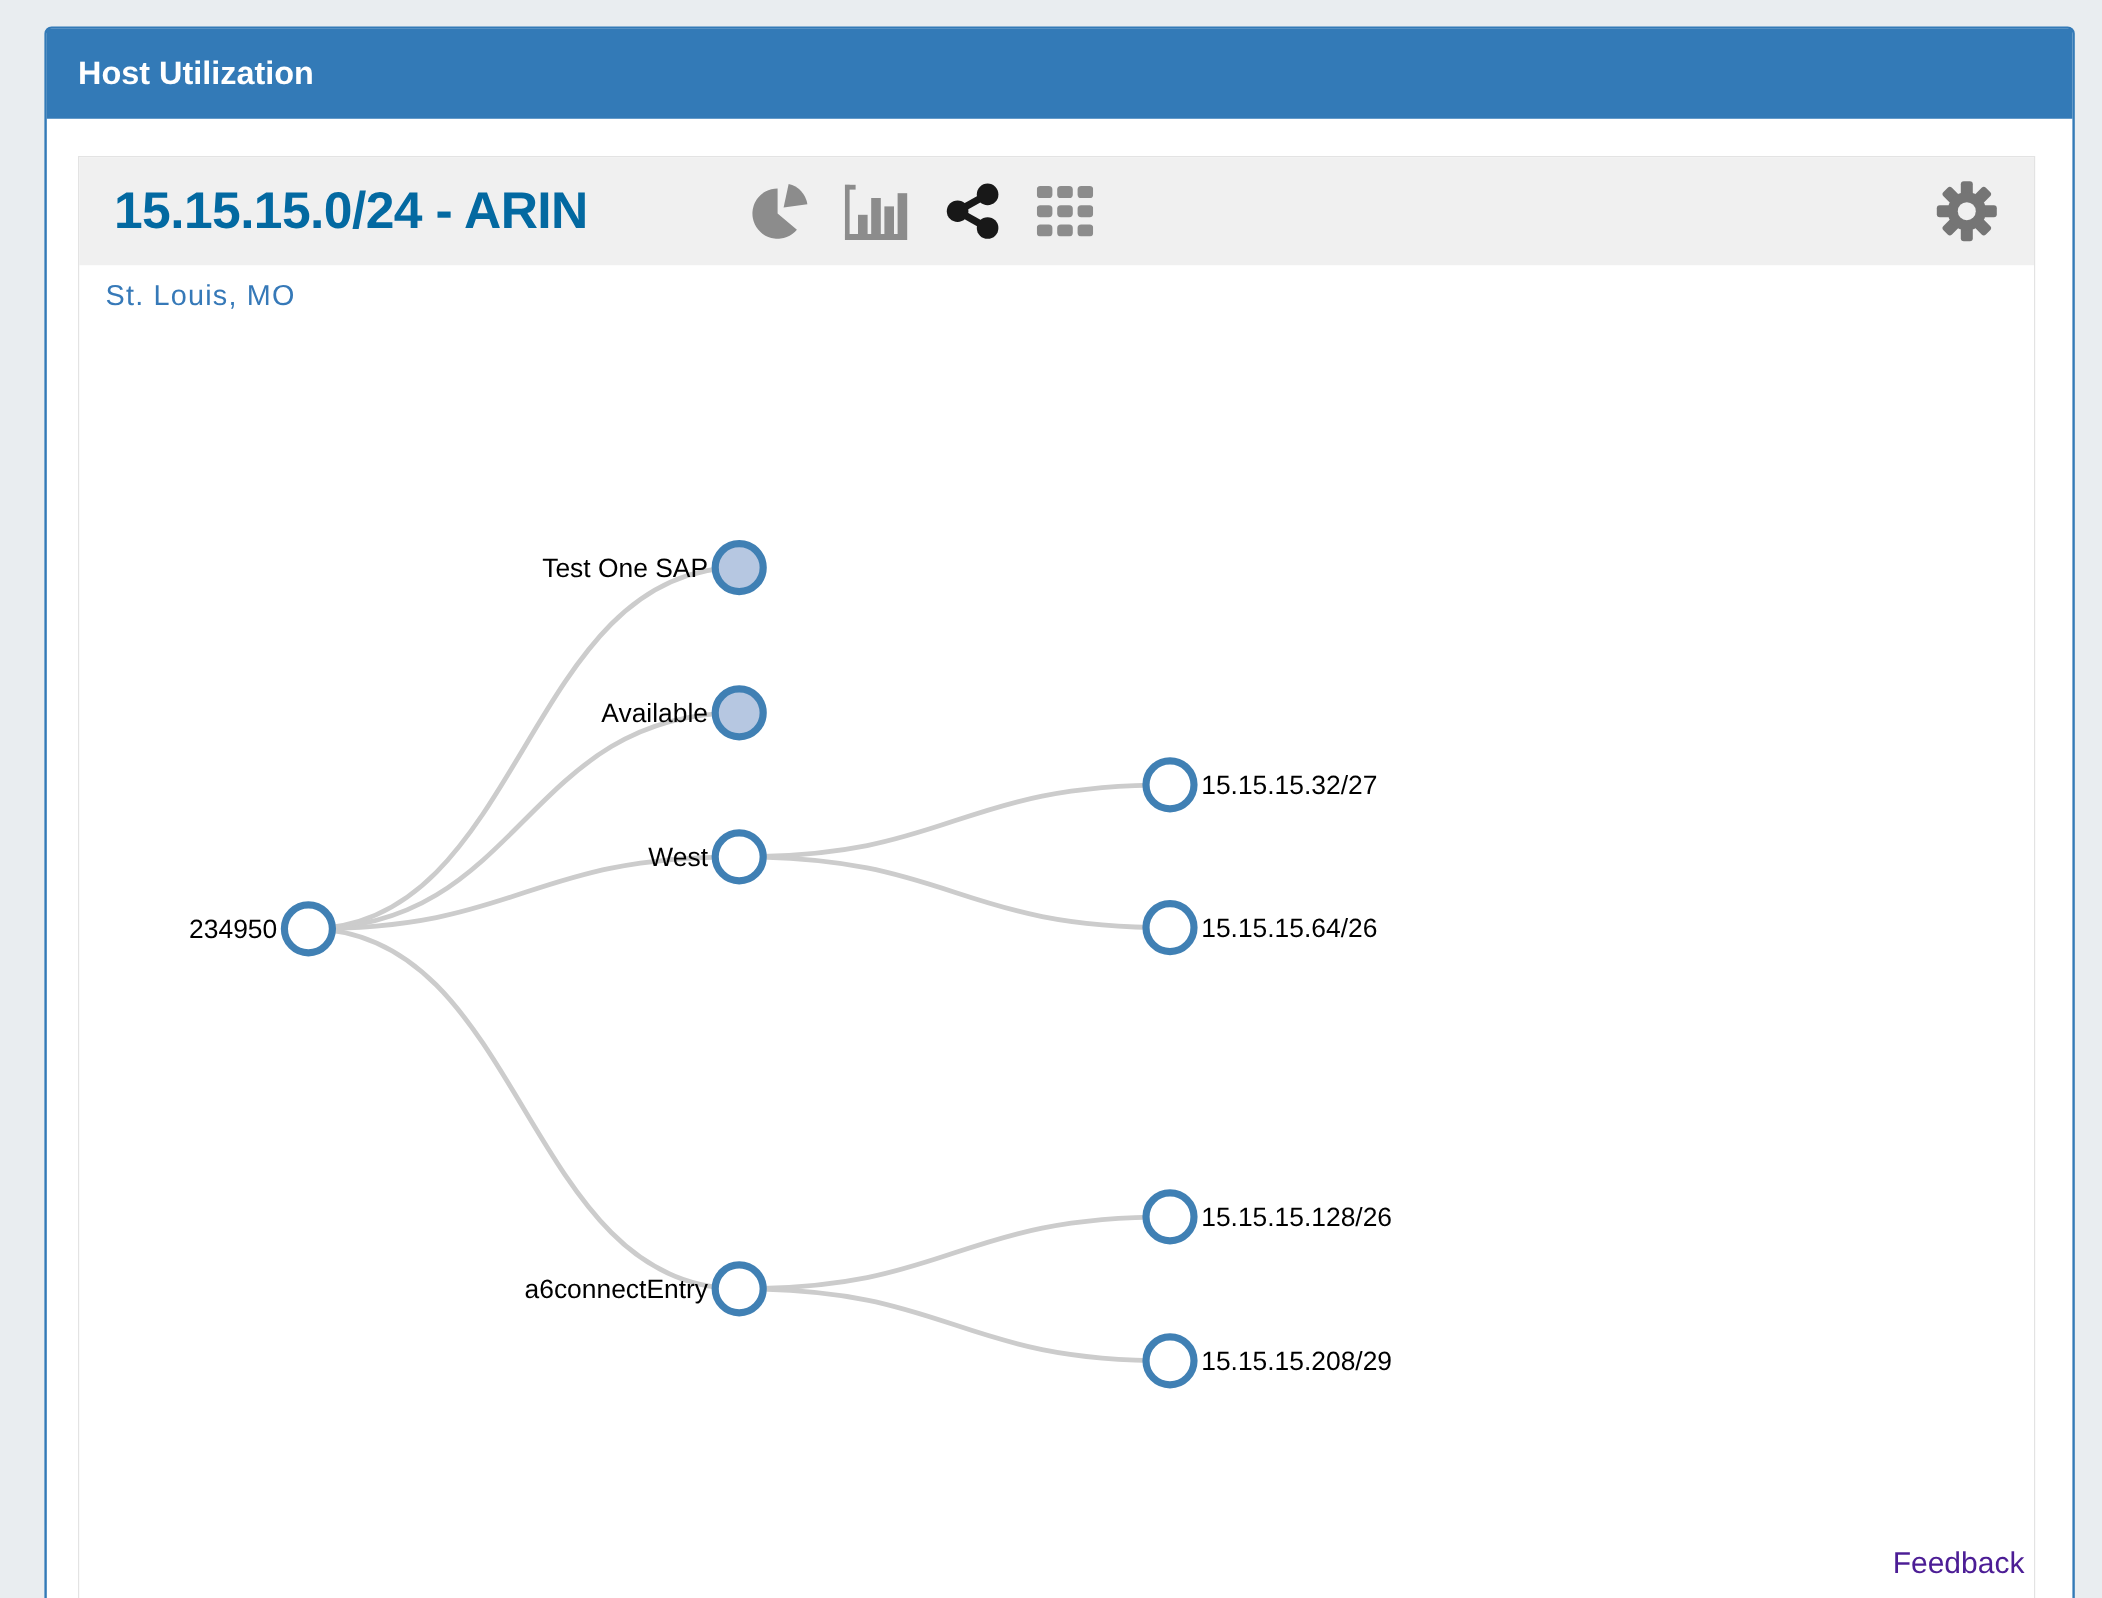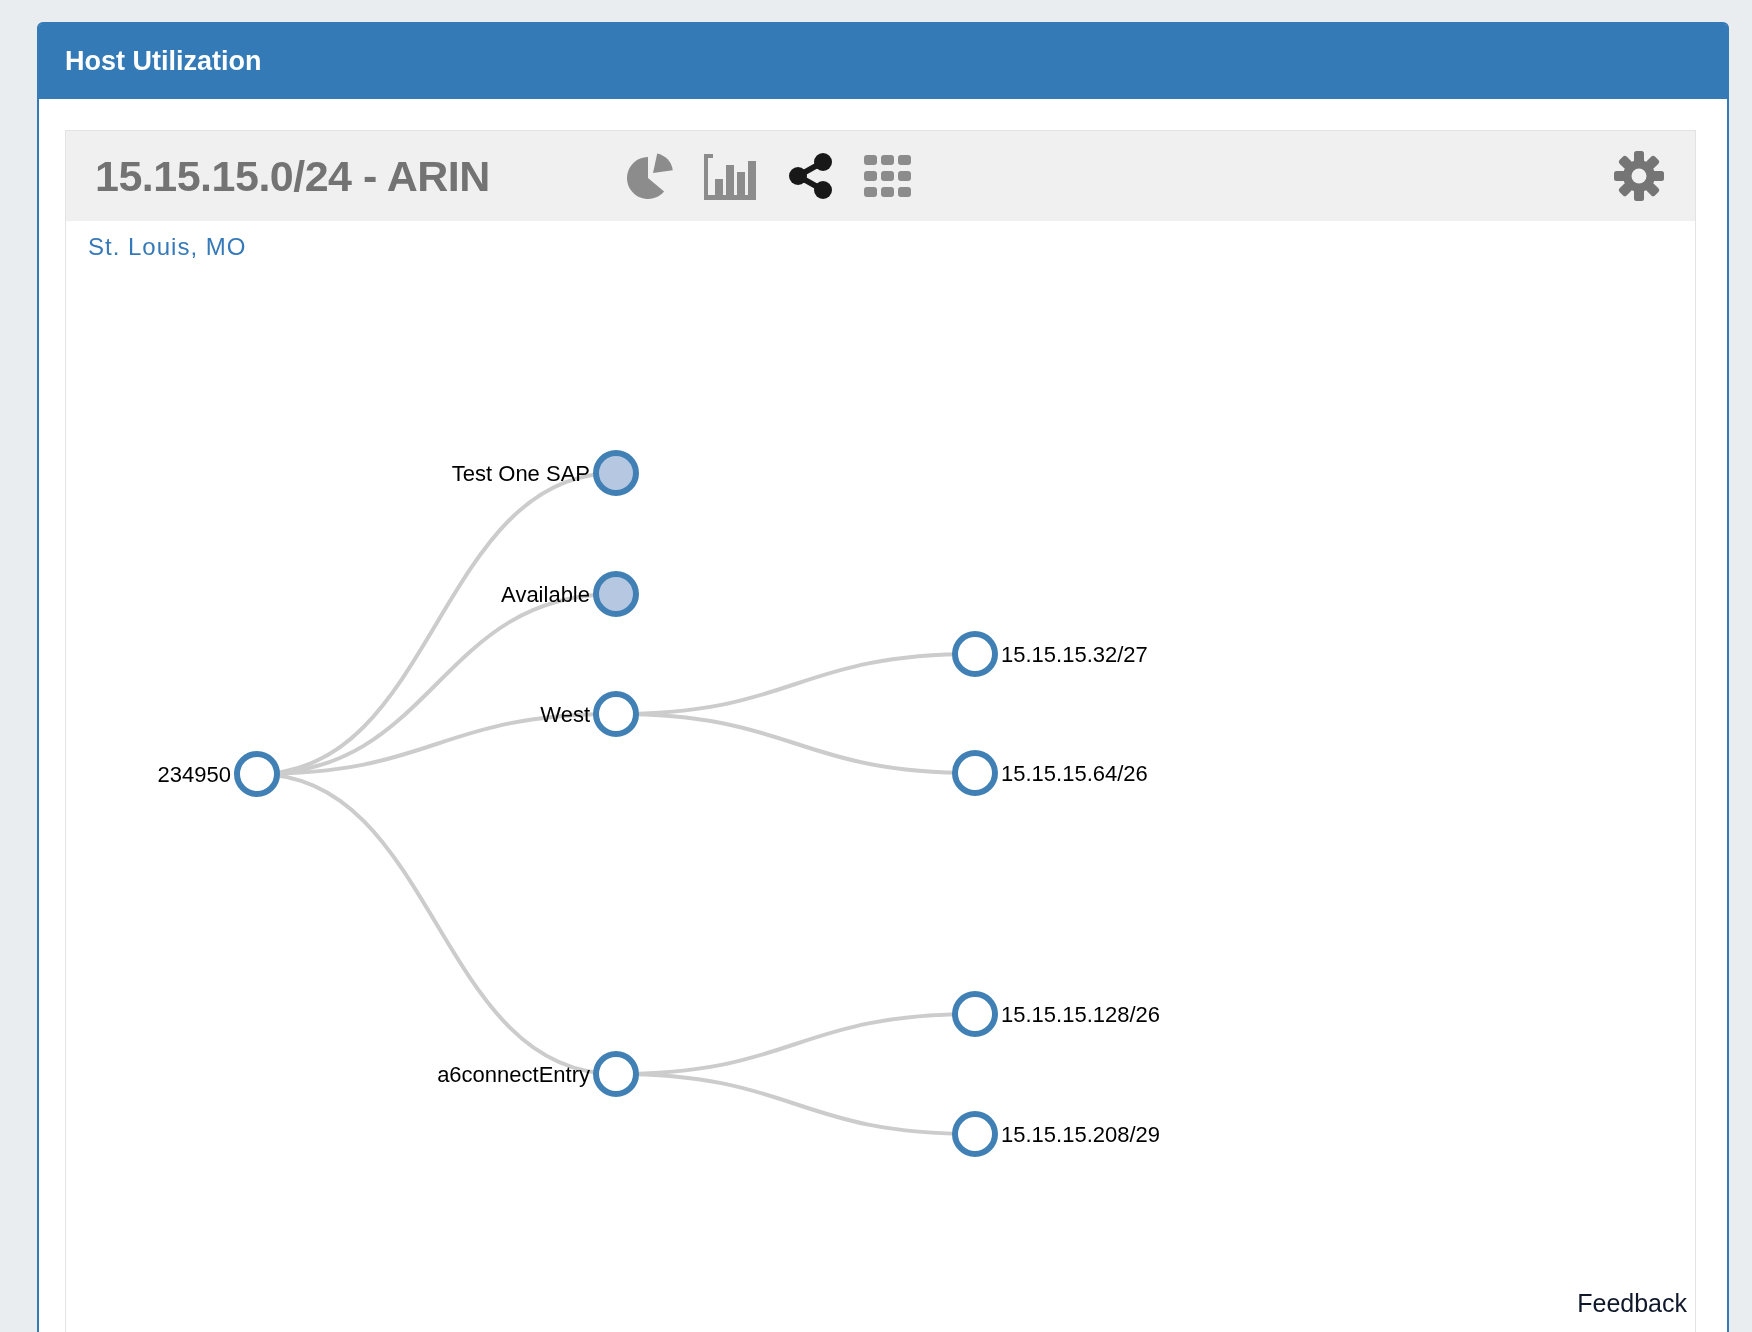--- a/index.html
+++ b/index.html
@@ -22,41 +22,41 @@
   .panel-body{padding:31px 31px 0 26px;}
   .widget{
     position:relative;border:1px solid #e3e3e3;height:1210px;
     box-sizing:border-box;background:#ffffff;
   }
   .widget-header{
     height:90px;background:#f0f0f0;display:flex;align-items:center;
     padding:0 30px 0 29px;box-sizing:border-box;
   }
   .widget-title{
-    font-size:43px;font-weight:bold;color:#737373;letter-spacing:-0.5px;
+    font-size:43px;font-weight:bold;color:#0369a1;letter-spacing:-0.5px;
     white-space:nowrap;
   }
   .toolbar{display:flex;align-items:center;gap:30px;margin-left:136px;}
   .icon-btn{
     background:none;border:none;padding:0;margin:0;cursor:pointer;
     display:flex;align-items:center;justify-content:center;
   }
   .gear-btn{margin-left:auto;}
   .location{
     position:absolute;top:102px;left:22px;
     font-size:24px;color:#3679b8;letter-spacing:1px;text-decoration:none;
     cursor:pointer;
   }
   .tree-svg{position:absolute;top:90px;left:0;}
   .tree-label{
     font-family:"Liberation Sans", sans-serif;
   }
   .feedback{
     position:absolute;top:1158px;right:8px;
-    font-size:25px;color:#0f172a;text-decoration:none;cursor:pointer;
+    font-size:25px;color:#4c1d95;text-decoration:none;cursor:pointer;
   }
 </style>
 </head>
 <body>
 
 <div class="page">
   <div class="panel">
 
     <div class="panel-heading">
       <span class="panel-title">Host Utilization</span>

